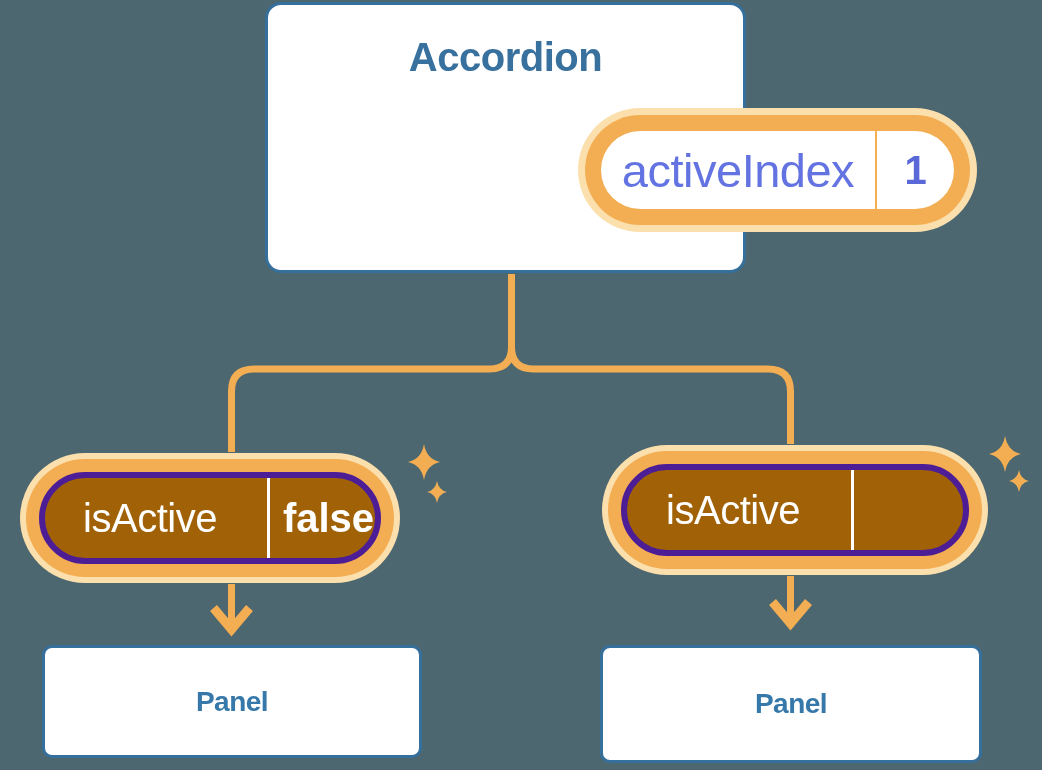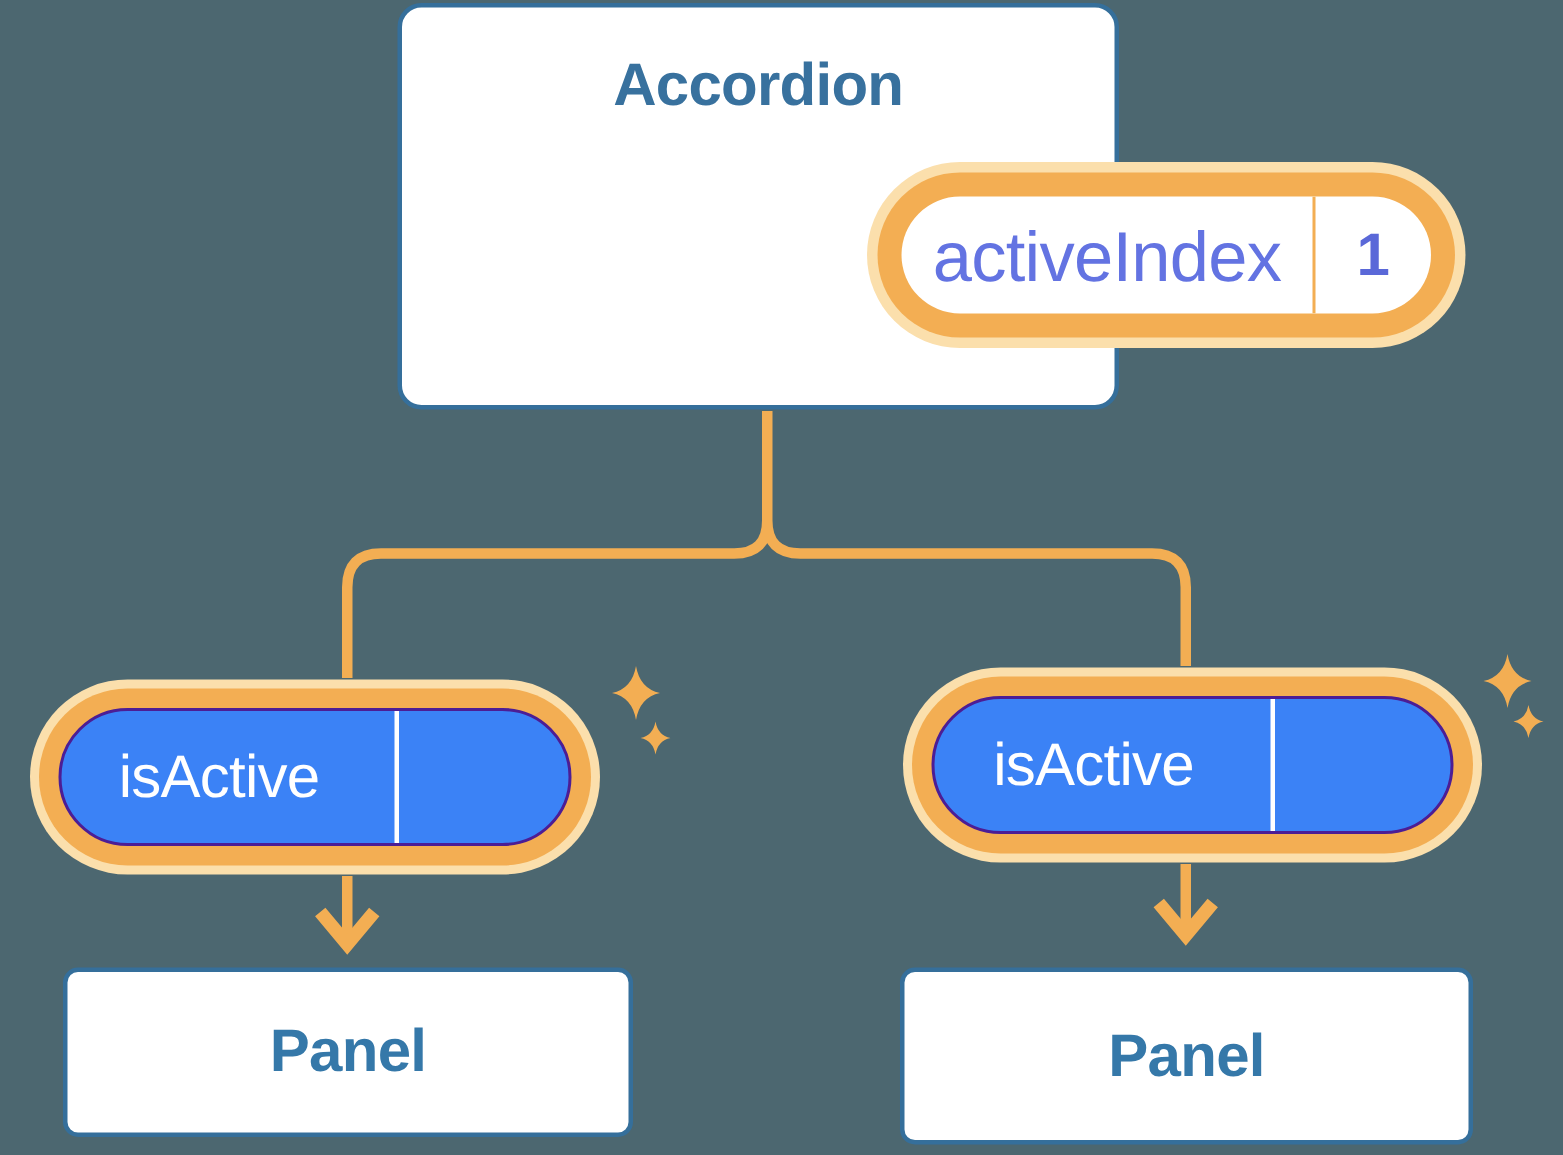--- a/index.html
+++ b/index.html
@@ -30,21 +30,21 @@
   .panel-card.left  { left: 42px;  top: 645px; width: 380px; height: 113px; }
   .panel-card.right { left: 600px; top: 645px; width: 382px; height: 118px; }
 
   .card-title {
     position: absolute; left: 0; top: 30px; width: 100%;
     text-align: center;
     font-size: 40px; font-weight: bold; letter-spacing: -0.5px;
     color: #38719E;
   }
   .panel-title {
-    font-size: 40px; font-weight: bold; letter-spacing: -0.5px;
+    font-size: 28px; font-weight: bold; letter-spacing: -0.5px;
     color: #3578A9;
   }
 
   
   .pill { position: absolute; border-radius: 999px; background: #FBDFAC; }
   .pill .ring { position: absolute; background: #F3AE53; border-radius: 999px; }
   .pill .inner {
     position: absolute; border-radius: 999px; overflow: hidden;
     display: flex; align-items: stretch;
   }
@@ -58,21 +58,21 @@
     font-size: 47px; color: #6373E2; letter-spacing: -0.5px;
   }
   .state-pill .divider { width: 2px; background: #F3AE53; }
   .state-pill .cell-value {
     flex: 1; display: flex; align-items: center; justify-content: center;
     font-size: 40px; font-weight: bold; color: #5A68D8;
   }
 
   
   .prop-pill .ring  { inset: 6px; }
-  .prop-pill .inner { inset: 13px; background: #3b82f6; border: 2px solid #4c1d95; gap: 12px; }
+  .prop-pill .inner { inset: 13px; background: #a16207; border: 6px solid #4c1d95; gap: 12px; }
   .prop-pill.left  { left: 20px;  top: 453px; width: 380px; height: 130px; }
   .prop-pill.right { left: 602px; top: 445px; width: 386px; height: 130px; }
   .prop-pill .cell-label {
     display: flex; align-items: center; justify-content: center;
     font-size: 40px; color: #ffffff; letter-spacing: -0.5px;
   }
   .prop-pill.left  .cell-label { width: 210px; }
   .prop-pill.right .cell-label { width: 212px; }
   .prop-pill .divider { width: 3px; background: #ffffff; }
   .prop-pill .cell-value {
@@ -129,20 +129,21 @@
         </div>
       </div>
     </div>
   </div>
 
   <div class="pill prop-pill left">
     <div class="ring">
       <div class="inner">
         <span class="cell-label">isActive</span>
         <span class="divider"></span>
+        <span class="cell-value">false</span>
       </div>
     </div>
   </div>
 
   <div class="pill prop-pill right">
     <div class="ring">
       <div class="inner">
         <span class="cell-label">isActive</span>
         <span class="divider"></span>
       </div>

